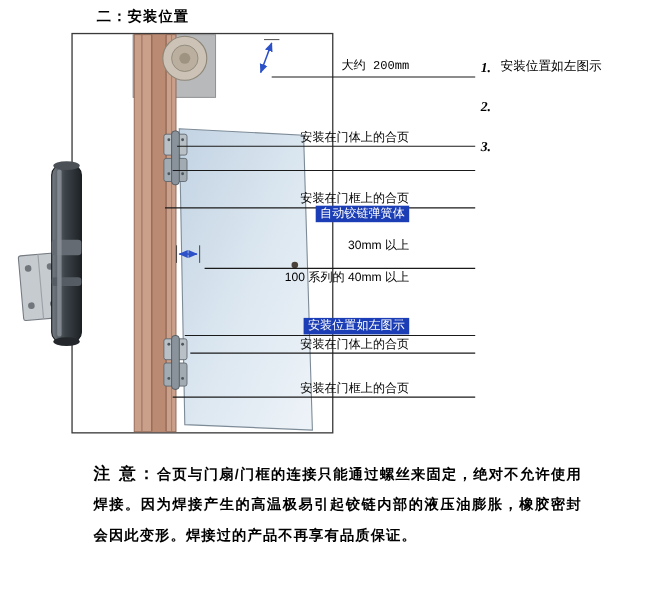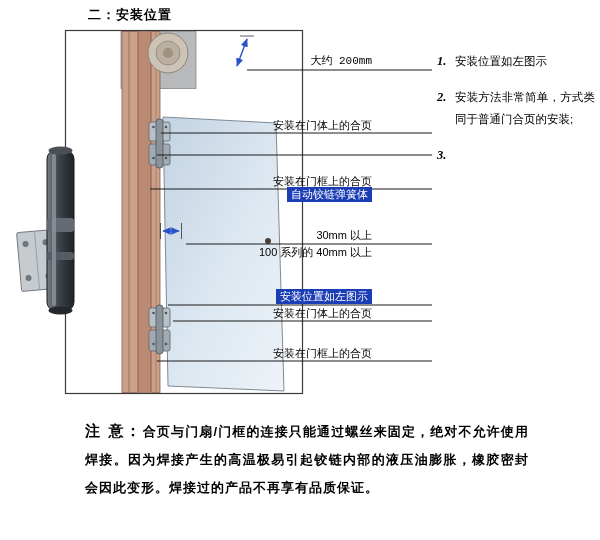--- a/index.html
+++ b/index.html
@@ -144,34 +144,33 @@
       <line x1="163" y1="231" x2="179" y2="231" stroke="#2b50c8" stroke-width="1.4" marker-start="url(#arrB)" marker-end="url(#arrB)"></line>
     </g>
   </svg>
 
   <div class="abs title">二：安装位置</div>
 
   <div class="callout" style="top:55px;font-family:Liberation Mono, monospace;">大约 200mm</div>
   <div class="callout" style="top:119px;">安装在门体上的合页</div>
   <div class="callout blue" style="top:139px;margin-top:48px;">自动铰链弹簧体</div>
   <div class="callout" style="top:175px;">安装在门框上的合页</div>
-  <div class="callout" style="top:229px;">30mm 以上</div>
+  <div class="callout" style="top:217px;">30mm 以上</div>
   <div class="callout" style="top:246px;">100 系列的 40mm 以上</div>
   <div class="callout blue" style="top:289px;">安装位置如左图示</div>
   <div class="callout" style="top:307px;">安装在门体上的合页</div>
   <div class="callout" style="top:347px;">安装在门框上的合页</div>
 
   <div class="abs instructions">
     <div class="instr-item">
       <span class="instr-num">1.</span>
       <span class="instr-text">安装位置如左图示</span>
     </div>
     <div class="instr-item">
       <span class="instr-num">2.</span>
-      <span class="instr-text">安装方法非常简单，方式类同于普通门合页的安装;</span>
     </div>
     <div class="instr-item">
       <span class="instr-num">3.</span>
     </div>
   </div>
 
   <div class="abs note">
     <span class="note-label">注 意：</span><span>合页与门扇/门框的连接只能通过螺丝来固定，绝对不允许使用焊接。因为焊接产生的高温极易引起铰链内部的液压油膨胀，橡胶密封会因此变形。焊接过的产品不再享有品质保证。</span>
   </div>
 

